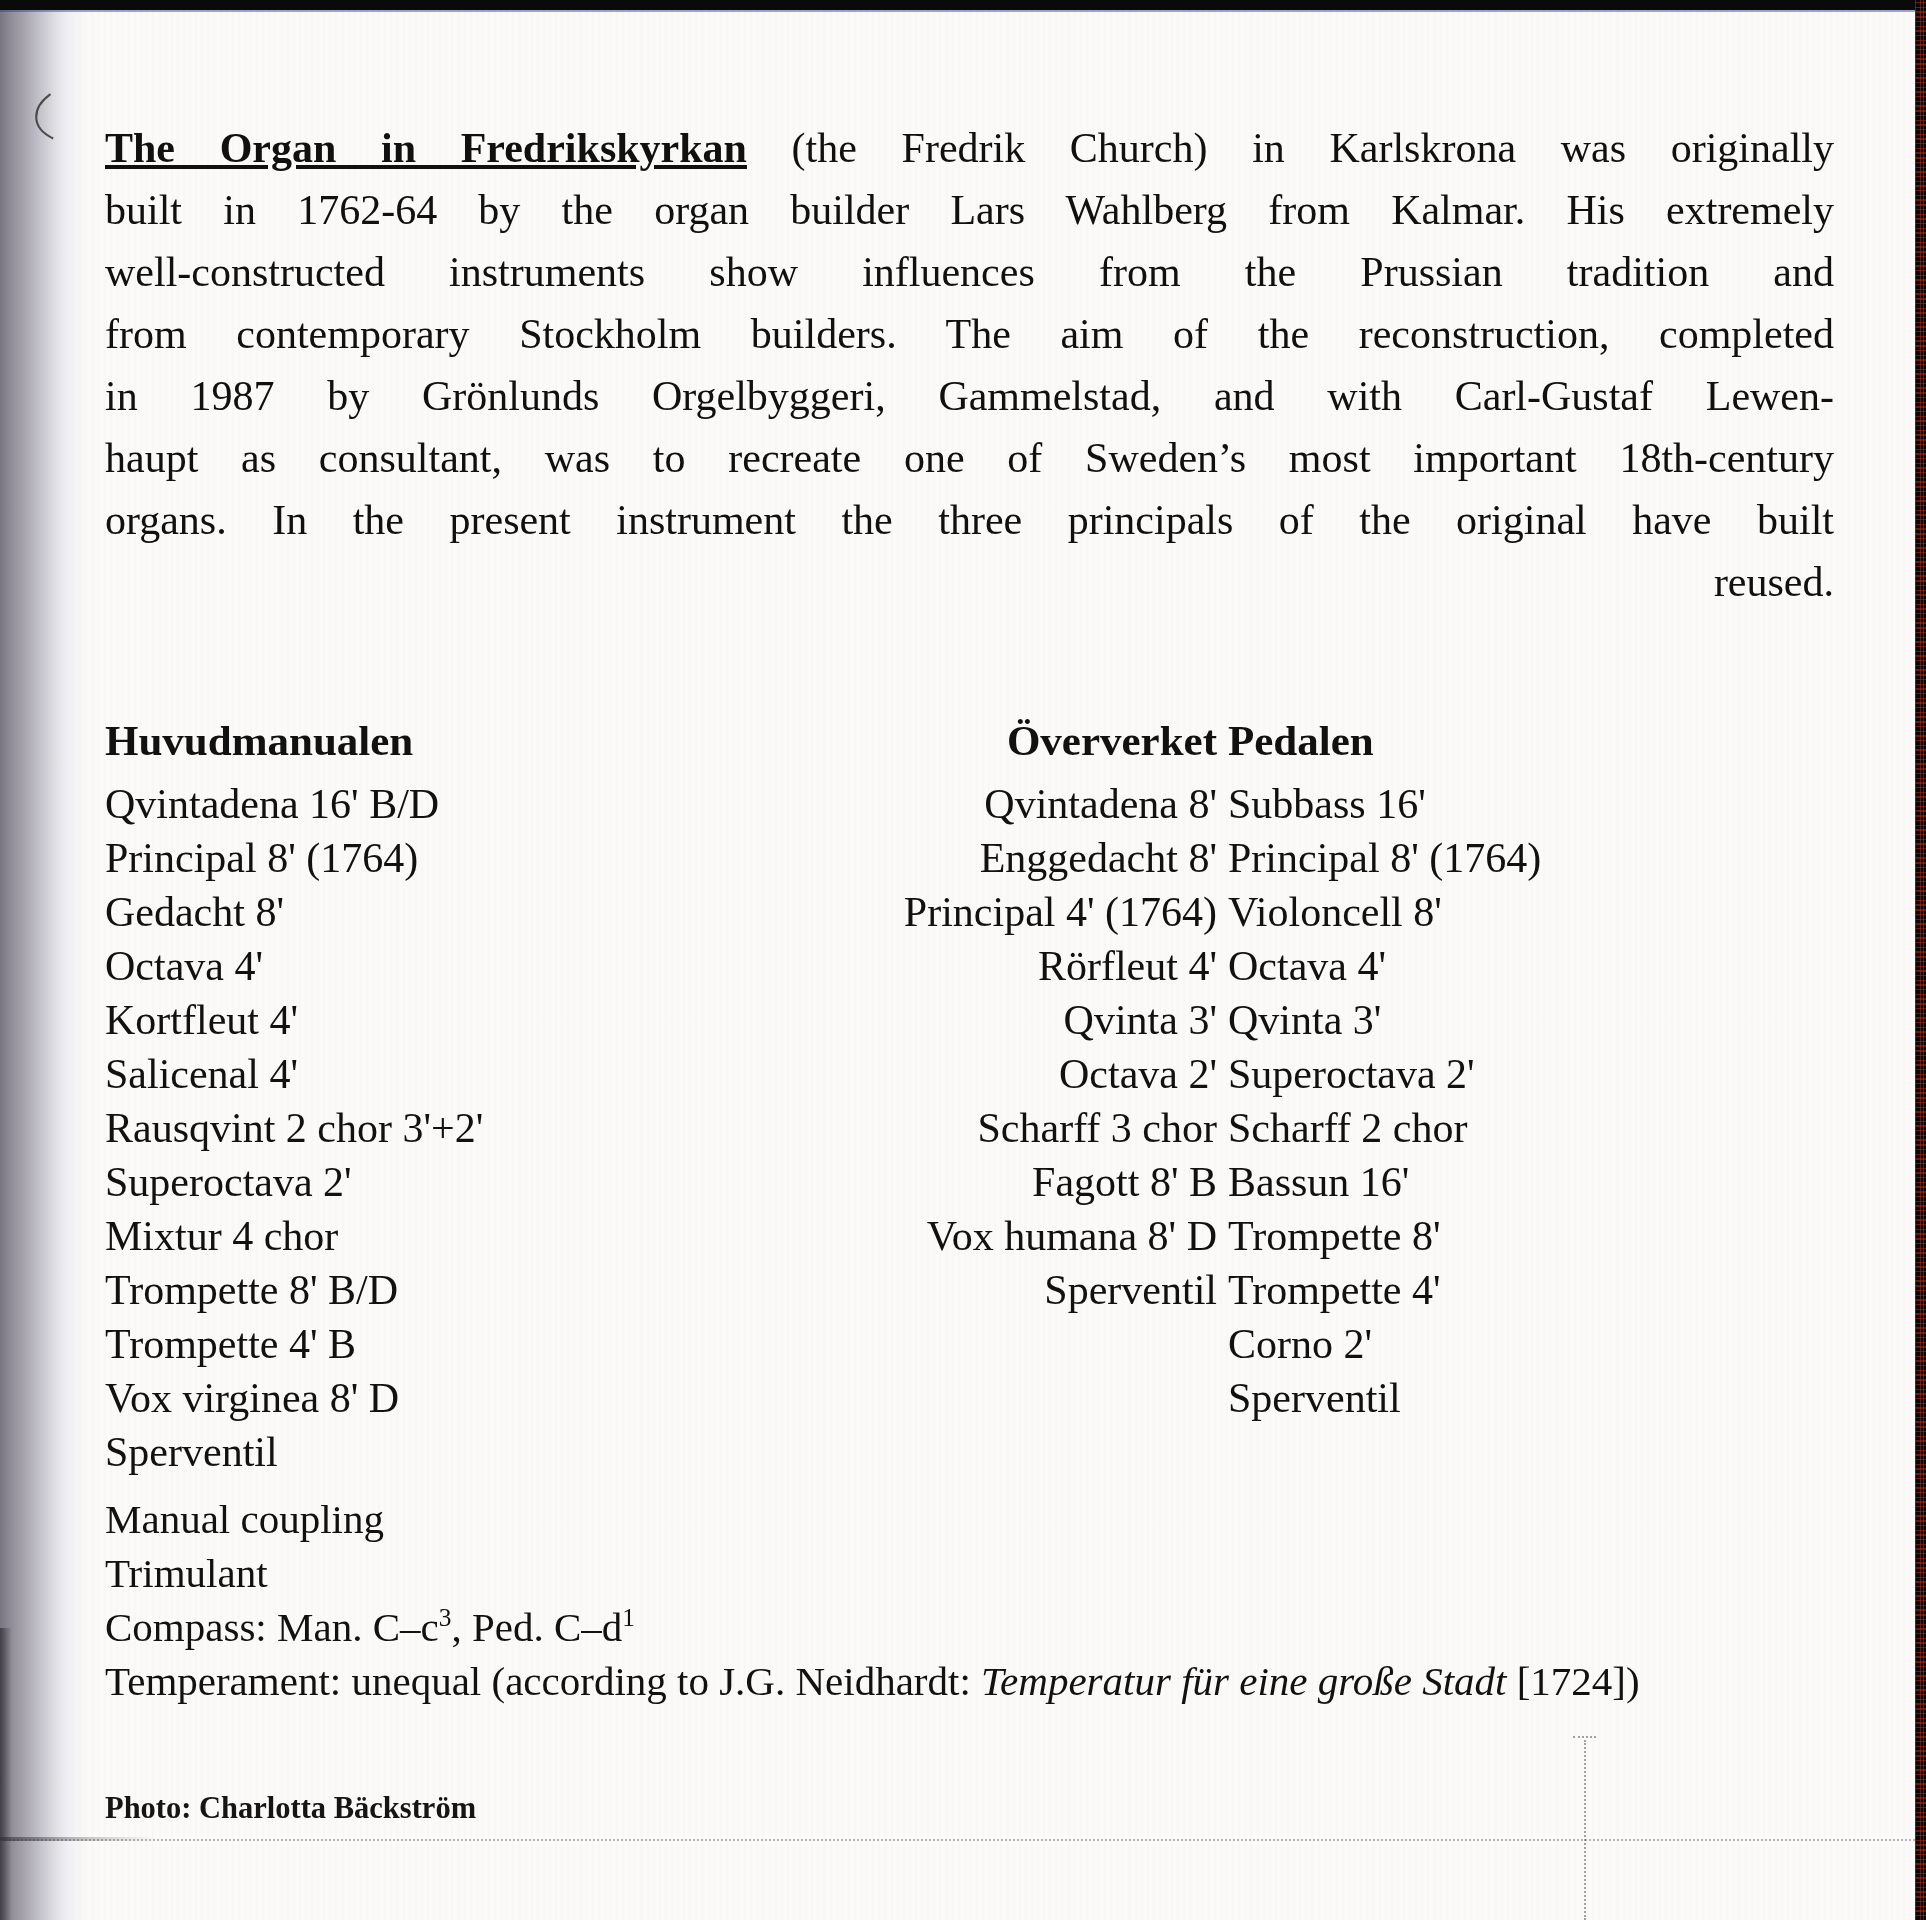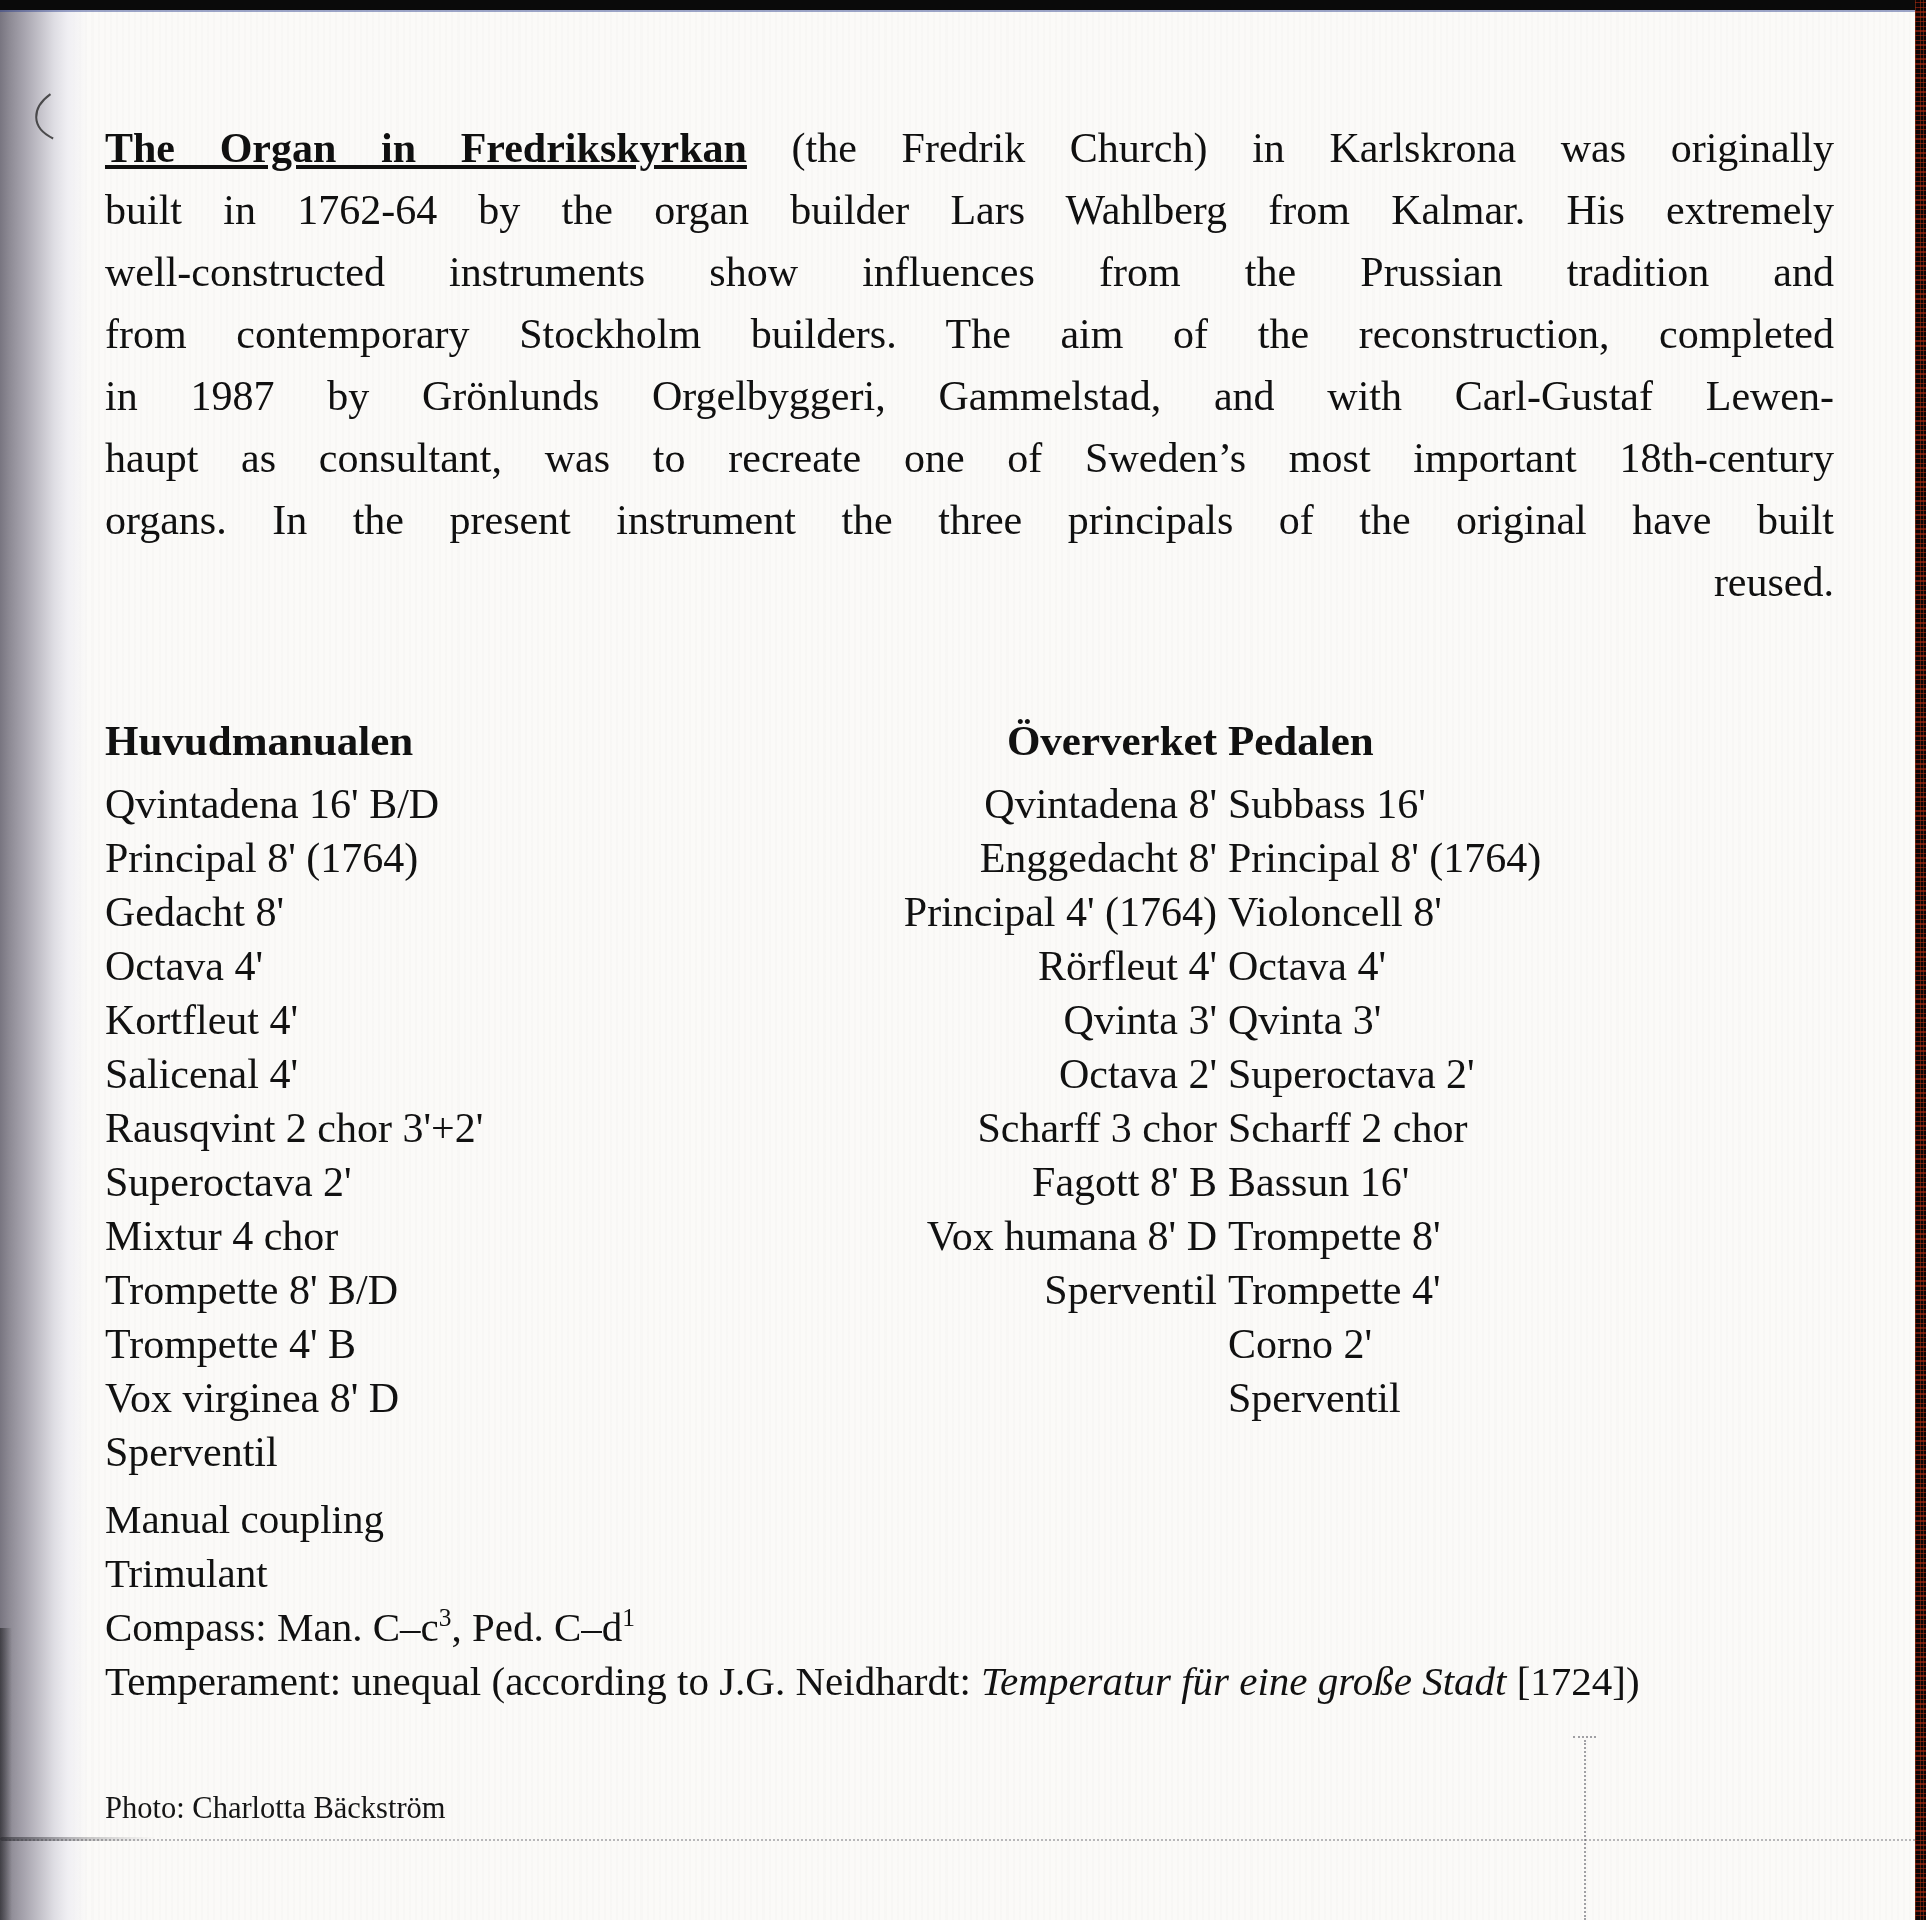--- a/index.html
+++ b/index.html
@@ -65,21 +65,21 @@
   .stop { font-size: 42px; line-height: 54px; white-space: nowrap; }
 
   
   .details { position: absolute; left: 105px; top: 1492px; width: 1763px; }
   .xline { font-size: 41px; line-height: 54px; white-space: nowrap; }
   .sup { font-size: 0.62em; vertical-align: super; line-height: 0; }
   .ital { font-style: italic; }
 
   .photo-credit {
     position: absolute; left: 105px; top: 1789px;
-    font-size: 30.5px; line-height: 38px; white-space: nowrap; color: #151515;
+    font-size: 30.5px; line-height: 38px; white-space: nowrap; color: #151515; font-weight: bold;
   }
 
   
   .crease {
     position: absolute; left: 0; top: 1839px; width: 1915px; height: 0;
     border-top: 2px dotted rgba(75,75,85,0.38);
   }
   .crease-dark-left {
     position: absolute; left: 0; top: 1837px; width: 156px; height: 4.1px;
     background: linear-gradient(to right, rgba(40,40,45,0.55), rgba(40,40,45,0));

